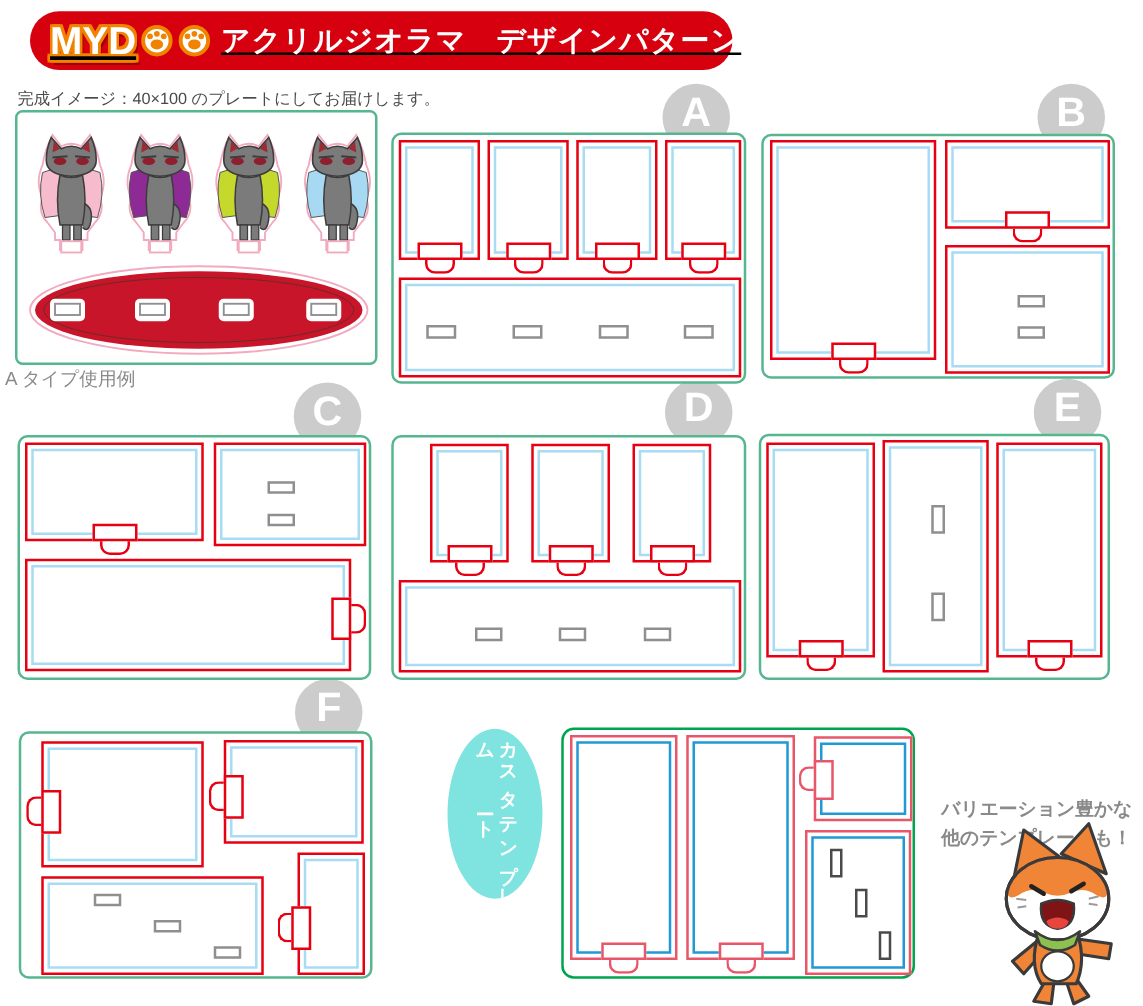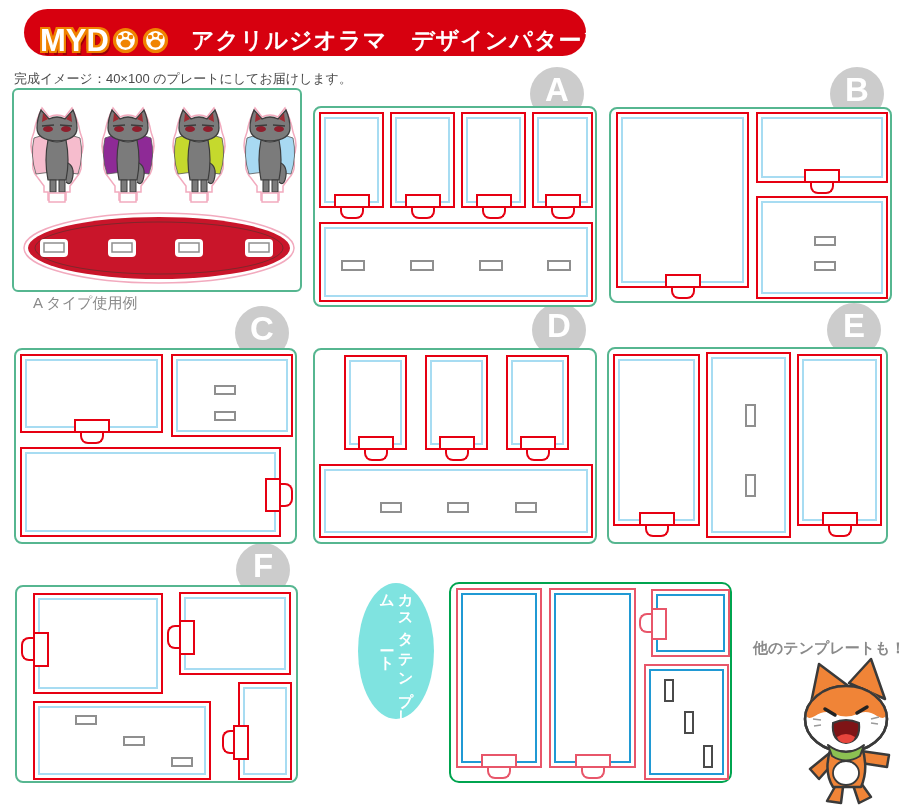--- a/index.html
+++ b/index.html
@@ -3,37 +3,37 @@
 <meta charset="utf-8">
 <style>
   * { margin:0; padding:0; box-sizing:border-box; }
   html,body { background:#ffffff; }
   body { font-family:"Liberation Sans","DejaVu Sans",sans-serif; }
   .stage { position:relative; width:914px; height:805px; background:#fff; overflow:hidden; }
 
   
   .banner { position:absolute; left:24px; top:9px; width:562px; height:47px;
             background:var(--c-banner-red,#d7000f); border-radius:24px;
-            display:flex; align-items:flex-end; padding-left:16px; gap:8px; z-index:5; }
+            display:flex; align-items:center; padding-left:16px; gap:8px; z-index:5;text-decoration:underline; }
   .logo { display:flex; align-items:center; gap:1px; }
   .logo-letters { font-size:31px; font-weight:900; color:#fff; letter-spacing:0px; line-height:1;
     text-shadow:
       -2px -2px 0 var(--c-logo-outline-orange,#f08300), 2px -2px 0 var(--c-logo-outline-orange,#f08300),
       -2px  2px 0 var(--c-logo-outline-orange,#f08300), 2px  2px 0 var(--c-logo-outline-orange,#f08300),
       -2px  0   0 var(--c-logo-outline-orange,#f08300), 2px  0   0 var(--c-logo-outline-orange,#f08300),
        0   -2px 0 var(--c-logo-outline-orange,#f08300), 0    2px 0 var(--c-logo-outline-orange,#f08300),
        3px  4px 0 #9c0008; }
   .paw { margin-left:2px; }
-  .banner-title { color:#fff; font-weight:800; font-size:23px; letter-spacing:1px; margin-left:14px; white-space:pre; }
+  .banner-title { color:#fff; font-weight:800; font-size:23px; letter-spacing:1px; margin-left:0; white-space:pre; }
 
   
   .caption { position:absolute; left:14px; top:70px; font-size:13px; color:#4a4a4a; z-index:2; }
   .sample-box { position:absolute; left:12px; top:88px; width:290px; height:204px;
                 border:2px solid var(--c-plate-green,#56b690); border-radius:6px; background:#fff; z-index:1; }
-  .sample-label { position:absolute; left:33px; top:294px; font-size:15px; color:var(--c-note-gray,#8a8a8a); }
+  .sample-label { position:absolute; left:4px; top:294px; font-size:15px; color:var(--c-note-gray,#8a8a8a); }
   .cat { position:absolute; top:10px; }
   .cat.p1 { left:12px; } .cat.p2 { left:83px; } .cat.p3 { left:154px; } .cat.p4 { left:225px; }
   .cat.p1 .cape { fill:var(--c-cape-1,#f6bccd); }
   .cat.p2 .cape { fill:var(--c-cape-2,#8e2a96); }
   .cat.p3 .cape { fill:var(--c-cape-3,#c5d92d); }
   .cat.p4 .cape { fill:var(--c-cape-4,#a8d9f2); }
   .oval-base { position:absolute; left:8px; top:122px; }
 
   
   .plate { position:absolute; background:#fff; border:2px solid var(--c-plate-green,#56b690);
@@ -354,20 +354,21 @@
       <div class="slot" style="left:57px;top:79px;width:10px;height:23px;"></div>
     </div>
   </div>
 
   <div class="bubble">
     <span>カスタム</span>
     <span>テンプレート</span>
   </div>
 
   <div class="note">
+    <div>バリエーション豊かな</div>
     <div>他のテンプレートも！</div>
   </div>
 
   <svg class="mascot" width="131" height="148" viewBox="0 0 131 148">
     <g stroke="#3a3a3a" stroke-width="2.5" stroke-linejoin="round" stroke-linecap="round">
       <path d="M28,46 L36,7 L64,28 Z" fill="#f08437"></path>
       <path d="M66,26 L88,2 L102,42 Z" fill="#f08437"></path>
       <path d="M49,94 L27,112 L36,122 L52,104 Z" fill="#f08437"></path>
       <path d="M78,94 L106,98 L104,110 L78,106 Z" fill="#f08437"></path>
       <path d="M53,128 L44,144 L58,146 L60,130 Z" fill="#f08437"></path>

